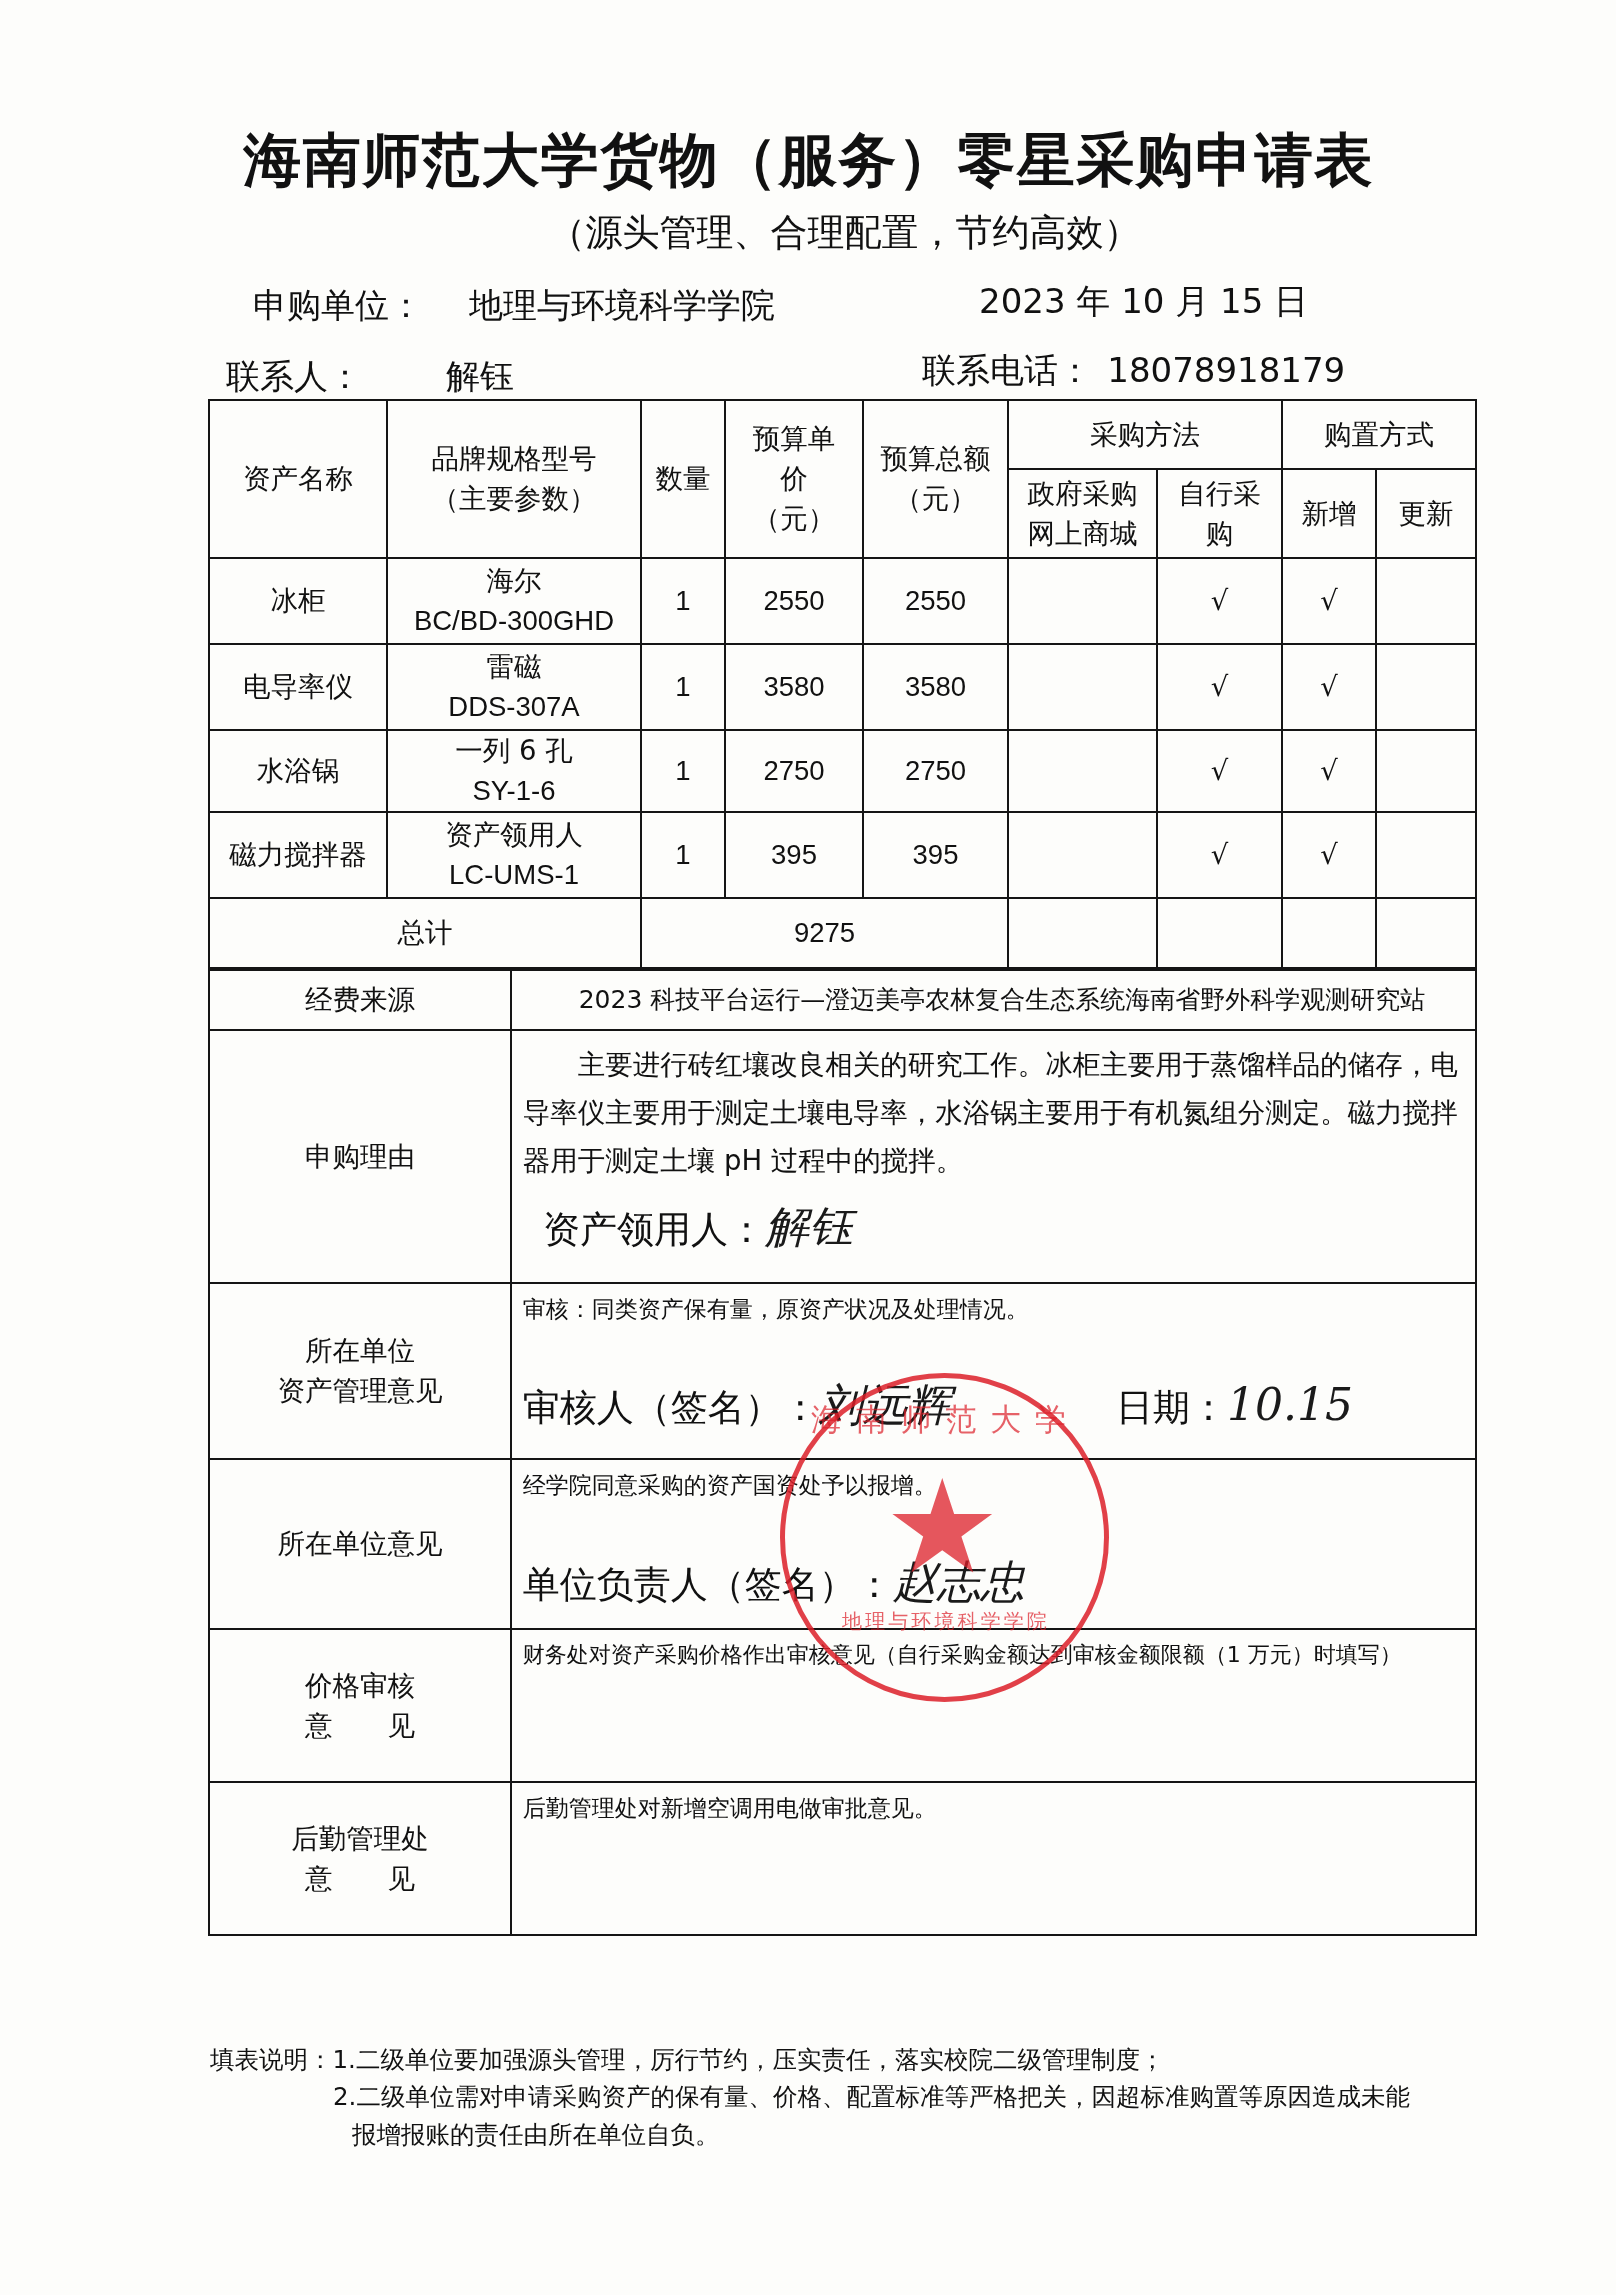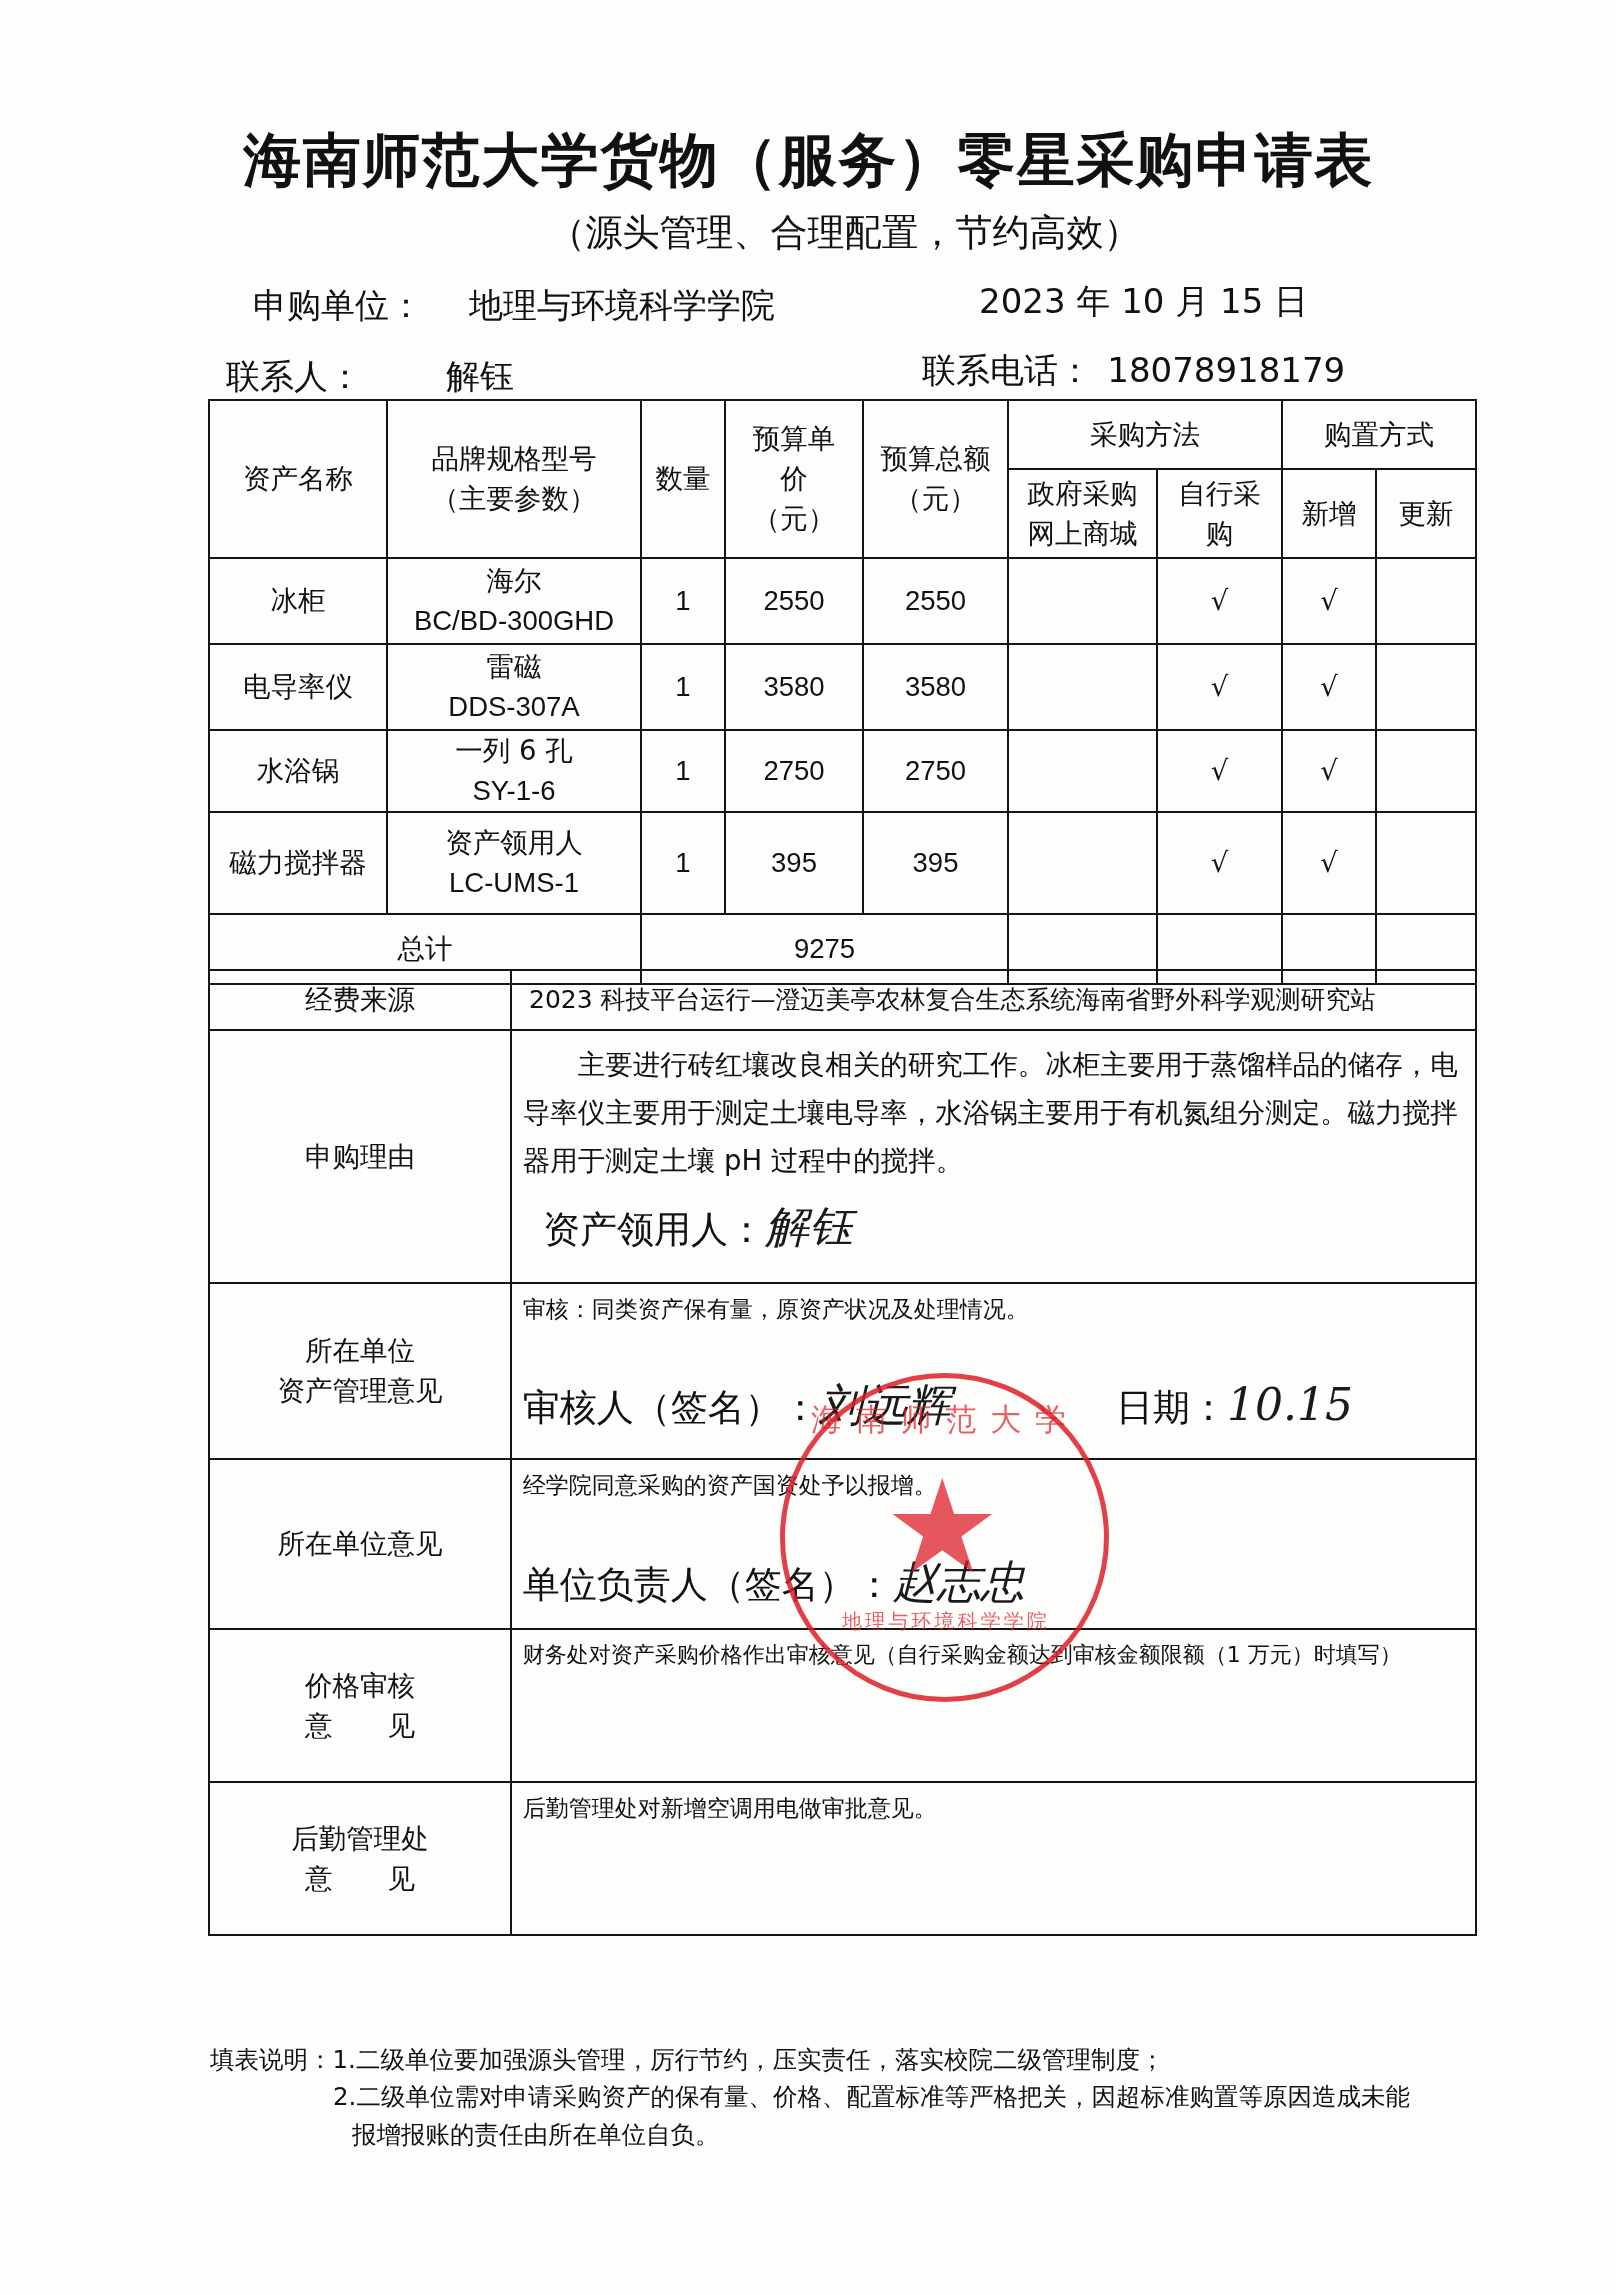--- a/index.html
+++ b/index.html
@@ -131,21 +131,21 @@
     </td>
     <td class="num">1</td>
     <td class="num">2750</td>
     <td class="num">2750</td>
     <td></td>
     <td class="check">√</td>
     <td class="check">√</td>
     <td></td>
   </tr>
 
-  <tr style="height:102px;">
+  <tr style="height:86px;">
     <td>磁力搅拌器</td>
     <td>
       <div>资产领用人</div>
       <div class="model">LC-UMS-1</div>
     </td>
     <td class="num">1</td>
     <td class="num">395</td>
     <td class="num">395</td>
     <td></td>
     <td class="check">√</td>
@@ -166,21 +166,21 @@
 
 <table class="form" style="top:969px;">
   <colgroup>
     <col style="width:302px">
     <col style="width:965px">
   </colgroup>
 
   <tbody>
       <tr style="height:60px;">
     <td class="big-label">经费来源</td>
-    <td style="font-size:25px; text-align:left; padding-left:17px;">2023 科技平台运行—澄迈美亭农林复合生态系统海南省野外科学观测研究站</td>
+    <td style="font-size:25px; text-align:center; padding-left:17px;">2023 科技平台运行—澄迈美亭农林复合生态系统海南省野外科学观测研究站</td>
   </tr>
 
   <tr style="height:253px;">
     <td class="big-label">申购理由</td>
     <td class="left-cell" style="position:relative;">
       <div class="reason" style="text-indent:55px;">主要进行砖红壤改良相关的研究工作。冰柜主要用于蒸馏样品的储存，电导率仪主要用于测定土壤电导率，水浴锅主要用于有机氮组分测定。磁力搅拌器用于测定土壤 pH 过程中的搅拌。</div>
       <div style="position:absolute; left:31px; bottom:23px; white-space:nowrap;">
         <span class="sig-label">资产领用人：</span><span class="handwriting">解钰</span>
       </div>
     </td>

